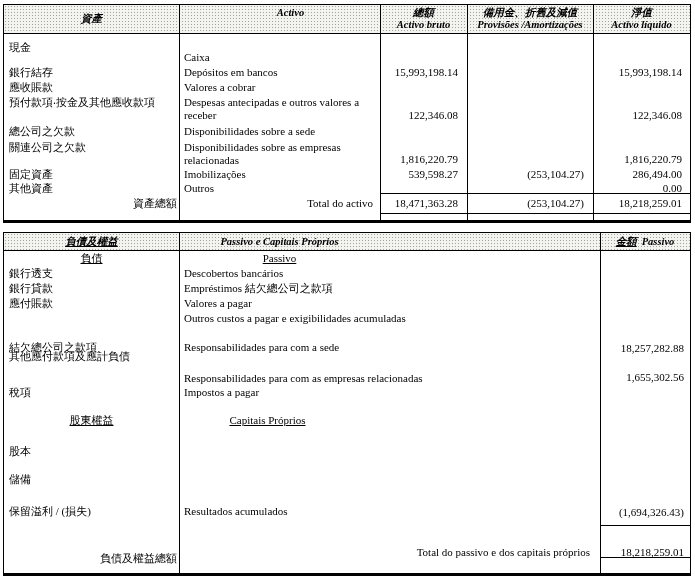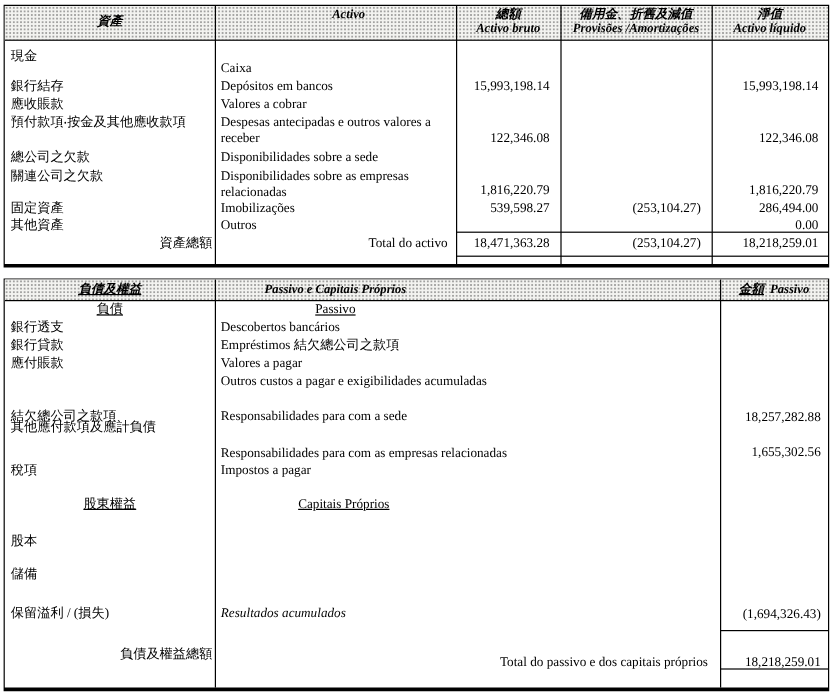--- a/index.html
+++ b/index.html
@@ -152,30 +152,30 @@
     <div class="cell" style="top:108px;left:180px;width:410px;">Responsabilidades para com a sede</div>
     <div class="cell amt" style="top:109px;">18,257,282.88</div>
 
     <div class="cell" style="top:123px;left:180px;width:410px;margin-top:16px;">Responsabilidades para com as empresas relacionadas</div>
     <div class="cell amt" style="top:138px;">1,655,302.56</div>
 
     <div class="cell zh" style="top:153px;">稅項</div>
     <div class="cell" style="top:153px;left:180px;width:410px;">Impostos a pagar</div>
 
     <div class="cell center" style="top:181px;left:0;width:175px;"><span class="u">股東權益</span></div>
-    <div class="cell center" style="top:181px;left:182px;width:201px;"><span class="u">Capitais Próprios</span></div>
+    <div class="cell center" style="top:181px;left:163px;width:201px;"><span class="u">Capitais Próprios</span></div>
 
     <div class="cell zh" style="top:212px;">股本</div>
 
     <div class="cell zh" style="top:240px;">儲備</div>
 
     <div class="cell zh" style="top:272px;">保留溢利 / (損失)</div>
-    <div class="cell" style="top:272px;left:180px;width:410px;font-style:italic;">Resultados acumulados</div>
+    <div class="cell" style="top:272px;left:180px;width:410px;">Resultados acumulados</div>
     <div class="cell amt" style="top:273px;">(1,694,326.43)</div>
 
     <div class="hline" style="left:596px;right:0;top:292px;"></div>
-    <div class="cell zh right" style="top:306px;">負債及權益總額</div>
+    <div class="cell zh right" style="top:319px;">負債及權益總額</div>
     <div class="cell right" style="top:313px;left:180px;width:412px;padding-right:6px;box-sizing:border-box;">Total do passivo e dos capitais próprios</div>
     <div class="cell amt" style="top:313px;">18,218,259.01</div>
     <div class="hline" style="left:596px;right:0;top:324px;"></div>
   </div>
 
 </div>
 
 </body></html>

